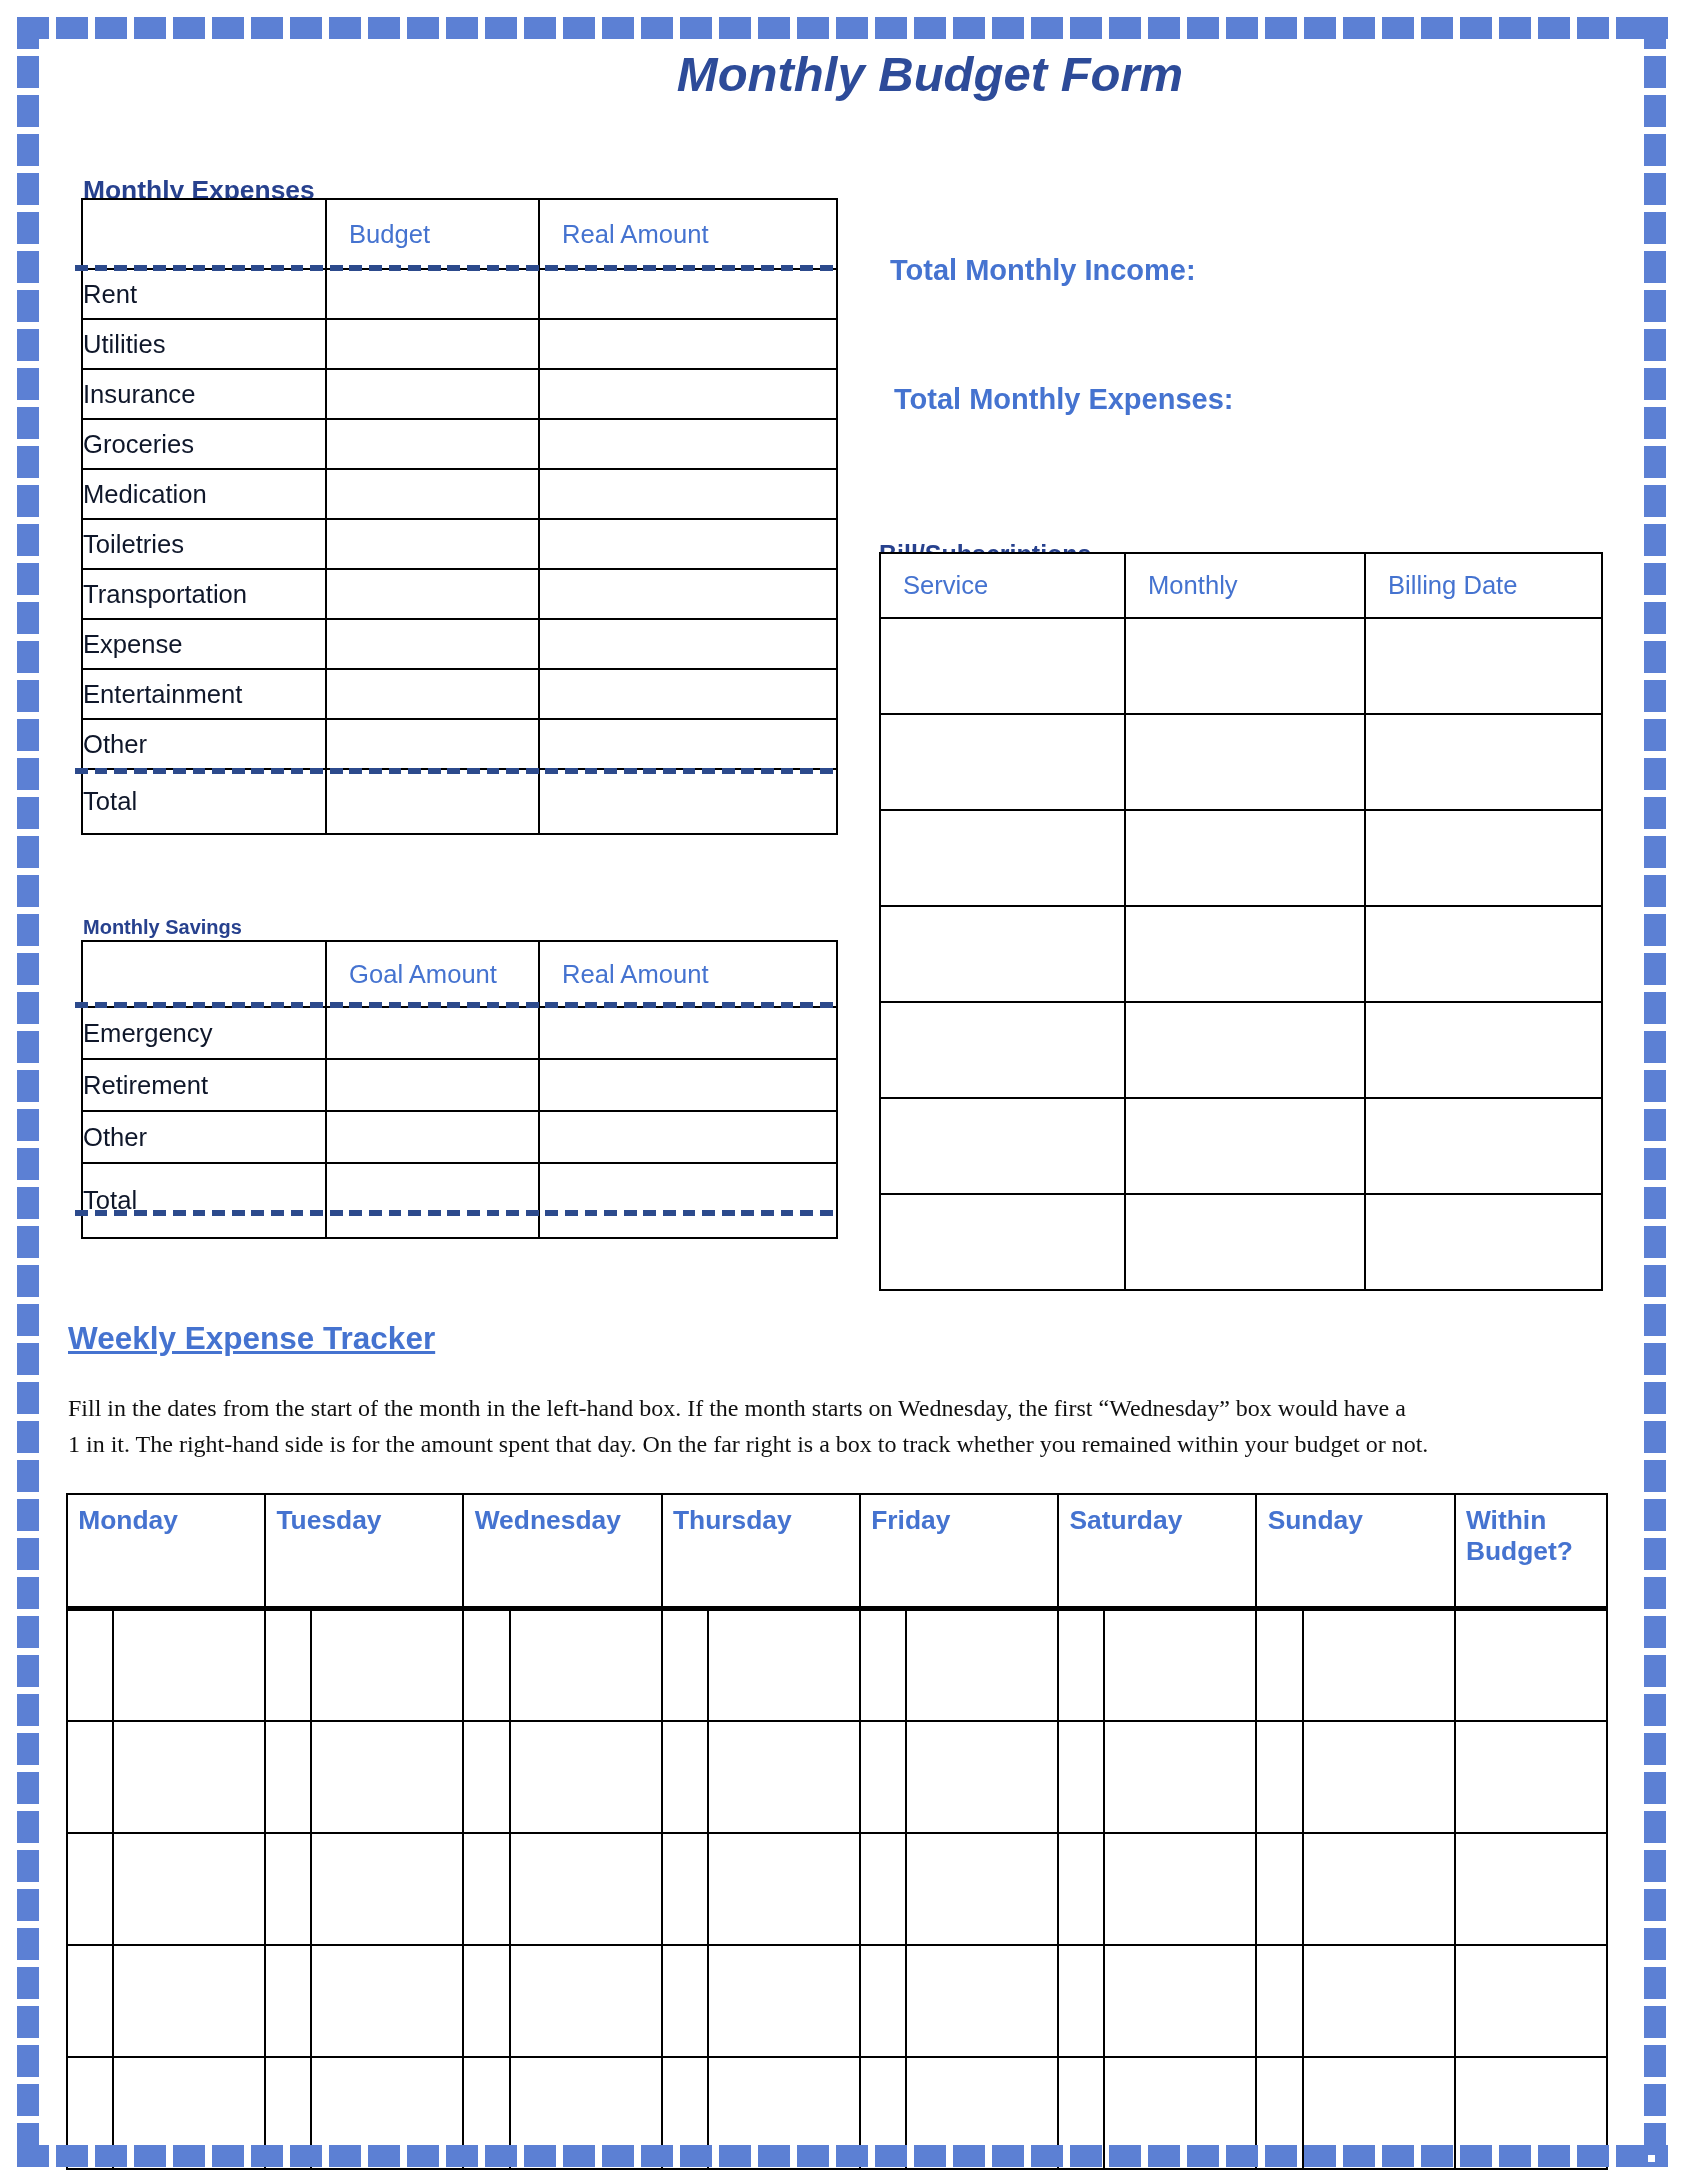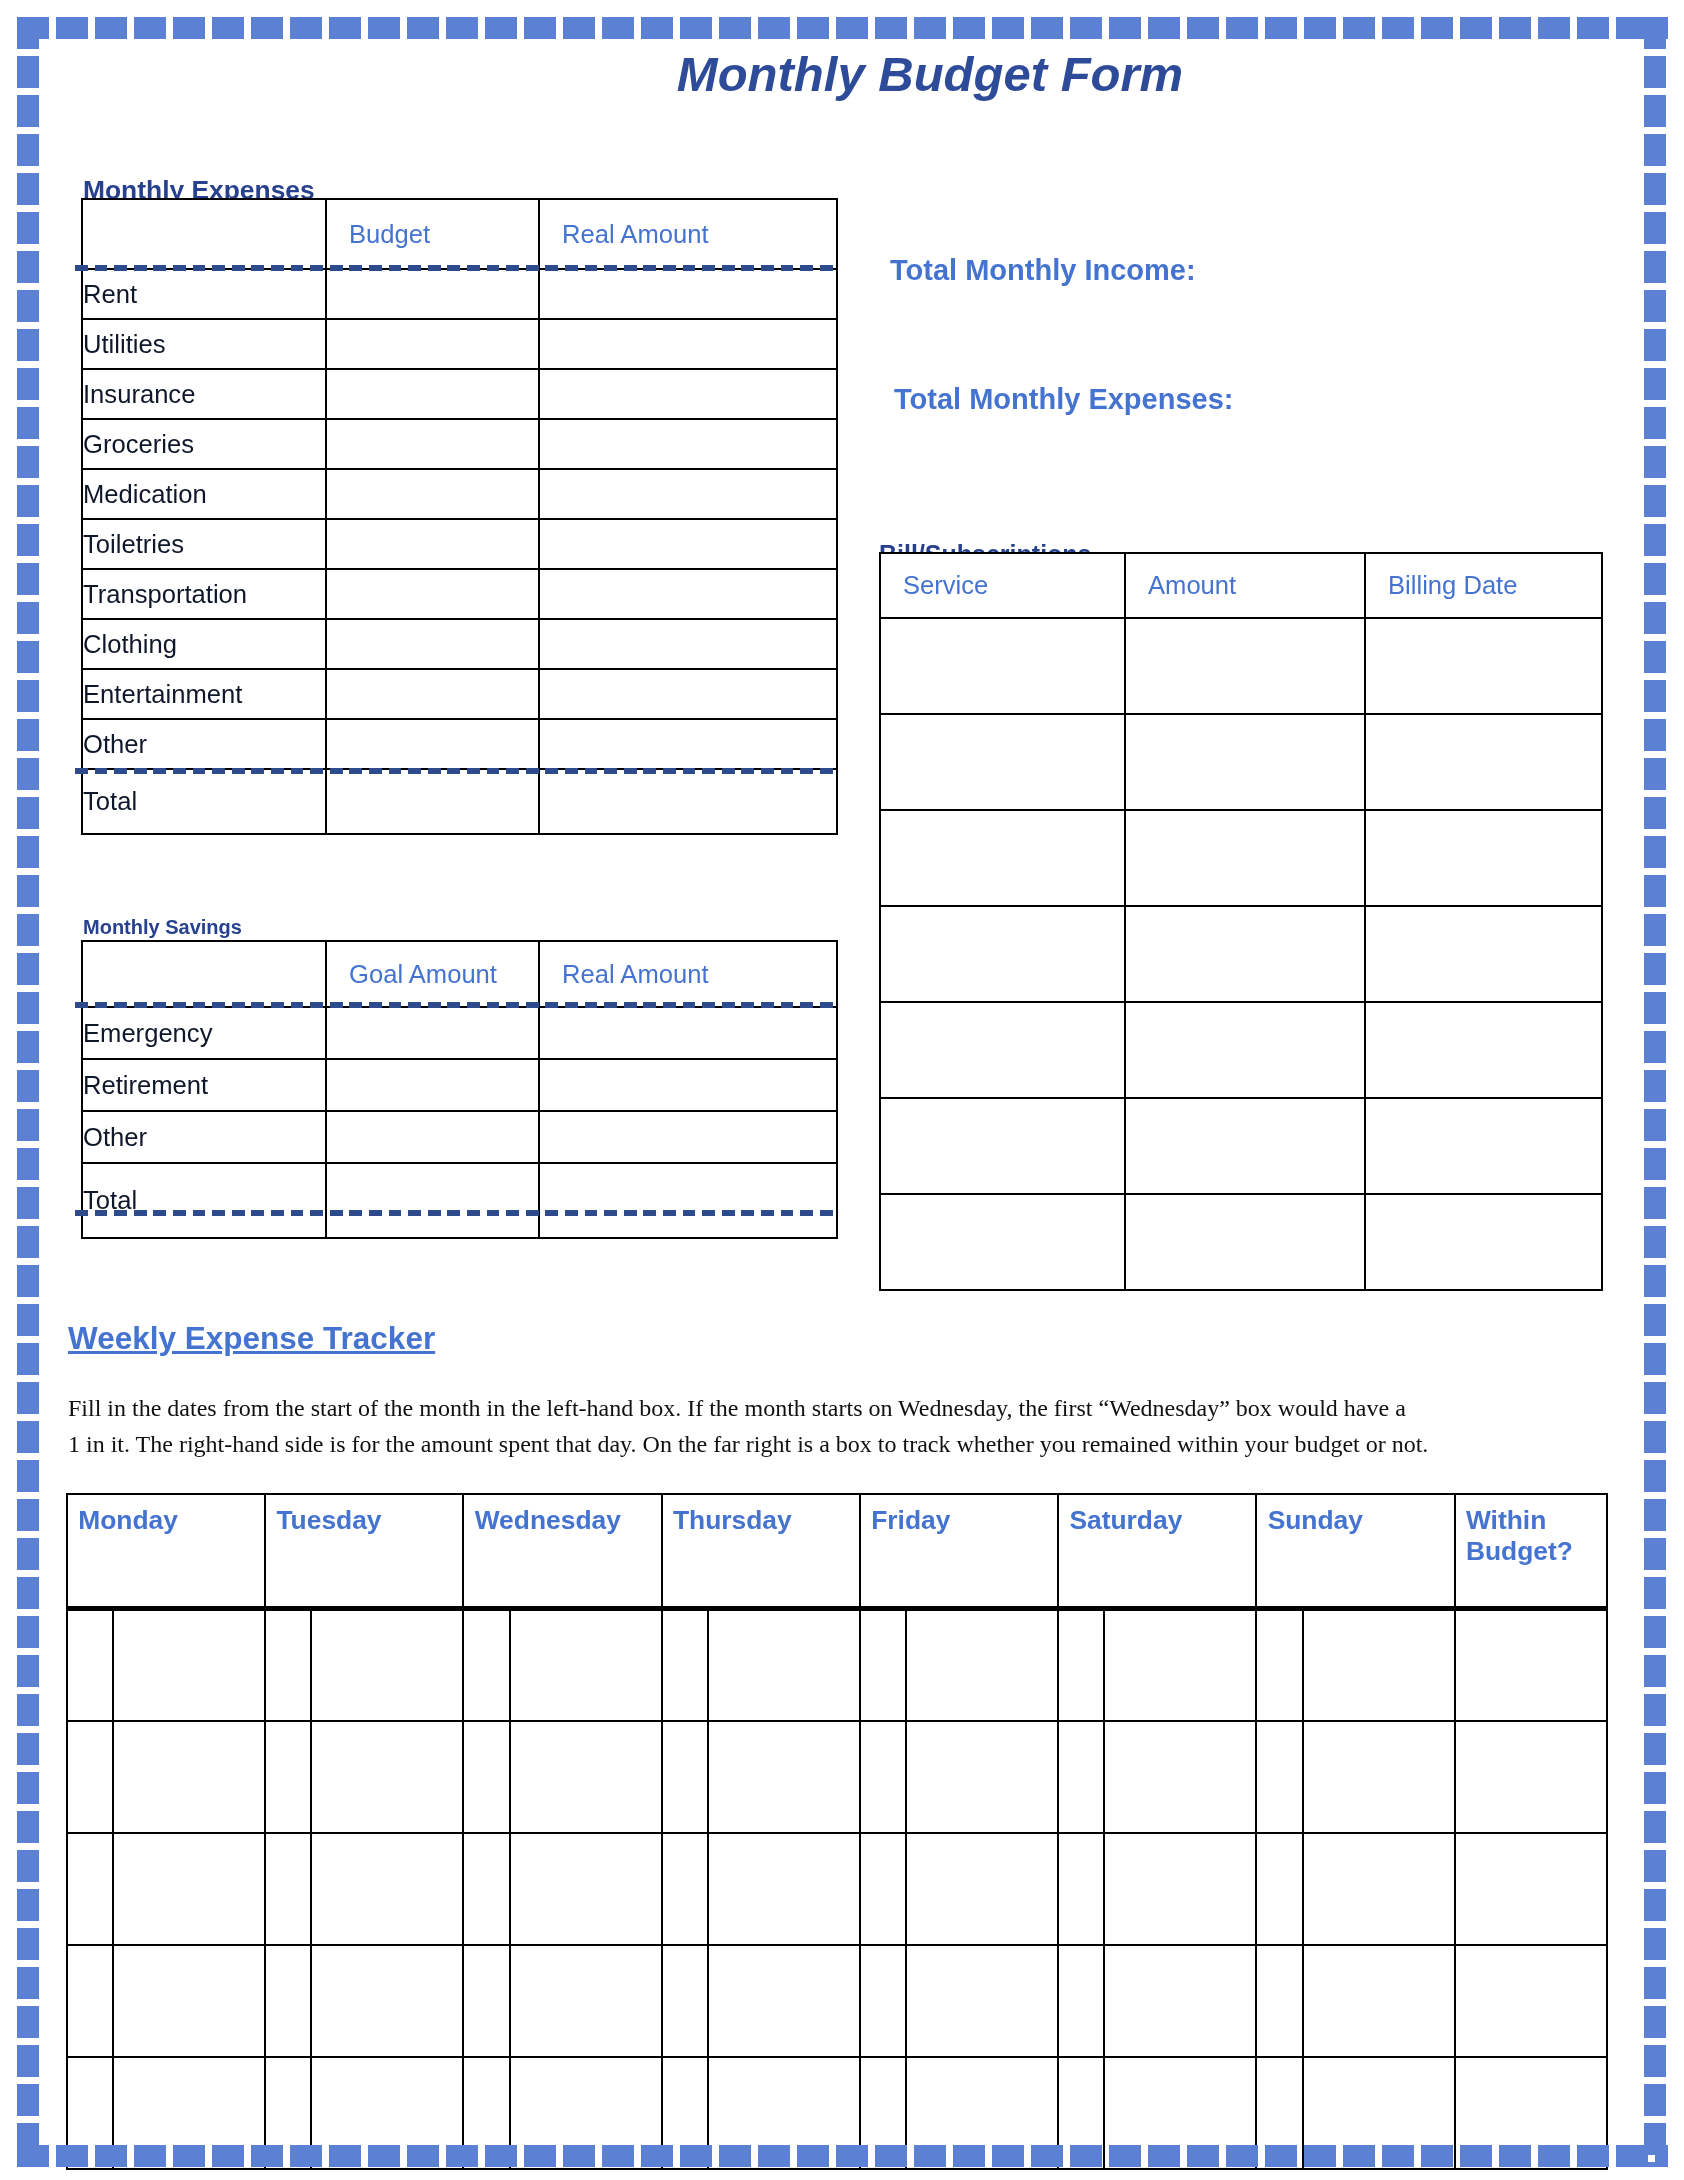--- a/index.html
+++ b/index.html
@@ -132,21 +132,21 @@
           <td class="row-label">Toiletries</td>
           <td class="fill"></td>
           <td class="fill"></td>
         </tr>
         <tr>
           <td class="row-label">Transportation</td>
           <td class="fill"></td>
           <td class="fill"></td>
         </tr>
         <tr>
-          <td class="row-label">Clothing</td>
+          <td class="row-label">Expense</td>
           <td class="fill"></td>
           <td class="fill"></td>
         </tr>
         <tr>
           <td class="row-label">Entertainment</td>
           <td class="fill"></td>
           <td class="fill"></td>
         </tr>
         <tr>
           <td class="row-label">Other</td>
@@ -204,21 +204,21 @@
 
   <table class="tbl" id="bills-tbl">
     <colgroup>
         <col style="width:245px">
         <col style="width:240px">
         <col style="width:237px">
       </colgroup>
     <tbody>
       <tr class="hdr">
         <th class="col-head">Service</th>
-        <th class="col-head">Amount</th>
+        <th class="col-head">Monthly</th>
         <th class="col-head">Billing Date</th>
       </tr>
     </tbody>
     <tbody id="bills-body">
         <tr>
           <td class="fill"></td>
           <td class="fill"></td>
           <td class="fill"></td>
         </tr>
         <tr>

